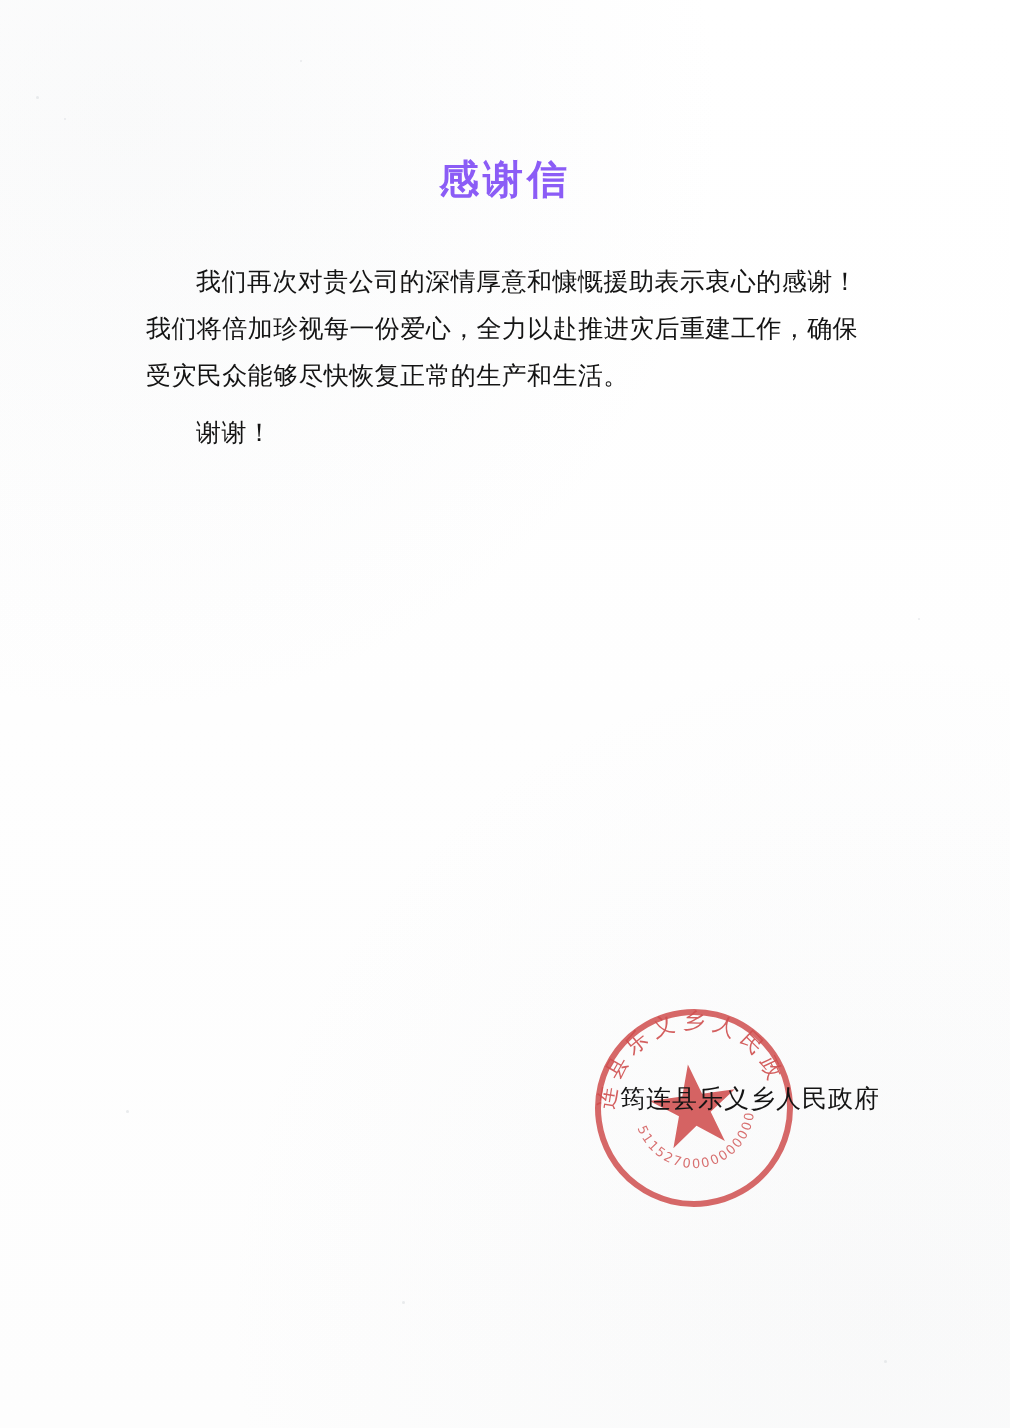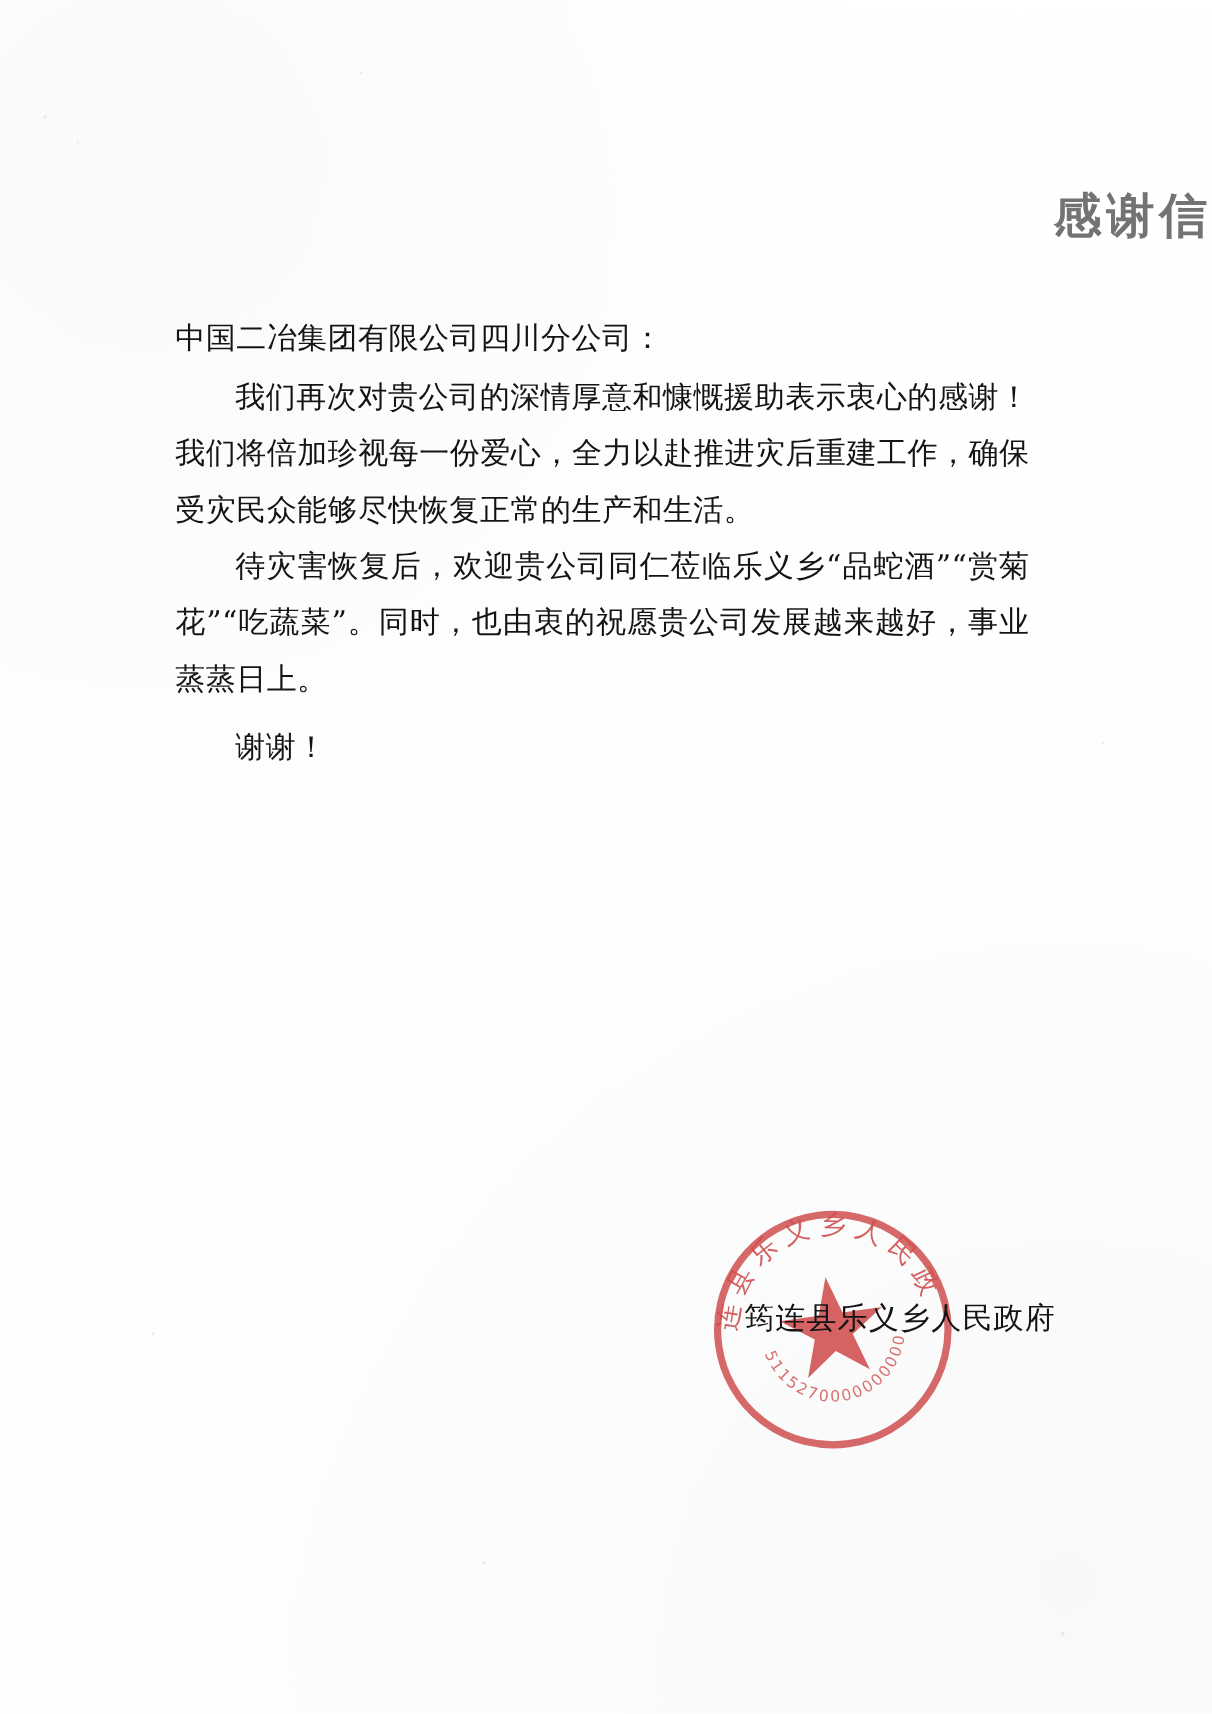--- a/index.html
+++ b/index.html
@@ -35,25 +35,25 @@
     position: absolute;
     inset: 0;
     padding: 0;
   }
 
   .doc-title {
     position: absolute;
     top: 152px;
     left: 0;
     width: 100%;
-    text-align: right;
+    text-align: center;
     font-size: 40px;
     font-weight: bold;
     letter-spacing: 4px;
-    color: #737373;
+    color: #8b5cf6;
     font-family: "DejaVu Serif", "Liberation Serif", serif;
   }
 
   .body-block {
     position: absolute;
     top: 258px;
     left: 146px;
     width: 712px;
     font-size: 25px;
     line-height: 47px;
@@ -113,23 +113,21 @@
   <div class="speck" style="left:918px; top:618px; width:2px; height:2px;"></div>
   <div class="speck" style="left:884px; top:1360px;width:3px; height:3px;"></div>
   <div class="speck" style="left:300px; top:60px;  width:2px; height:2px;"></div>
 </div>
 
 <div class="page">
 
   <div class="doc-title">感谢信</div>
 
   <div class="body-block">
-    <p class="salutation">中国二冶集团有限公司四川分公司：</p>
     <p class="para">我们再次对贵公司的深情厚意和慷慨援助表示衷心的感谢！我们将倍加珍视每一份爱心，全力以赴推进灾后重建工作，确保受灾民众能够尽快恢复正常的生产和生活。</p>
-    <p class="para">待灾害恢复后，欢迎贵公司同仁莅临乐义乡“品蛇酒”“赏菊花”“吃蔬菜”。同时，也由衷的祝愿贵公司发展越来越好，事业蒸蒸日上。</p>
     <p class="thanks">谢谢！</p>
   </div>
 
   <div class="seal">
     <svg viewBox="0 0 212 212" xmlns="http://www.w3.org/2000/svg">
       <defs>
         <path id="arcTop" d="M 26,106 A 80,80 0 0 1 186,106" fill="none"></path>
         <path id="arcBottom" d="M 46,106 A 60,60 0 0 0 166,106" fill="none"></path>
       </defs>
       <circle cx="106" cy="106" r="96" fill="none" stroke="#c62828" stroke-width="6" opacity="0.85"></circle>

